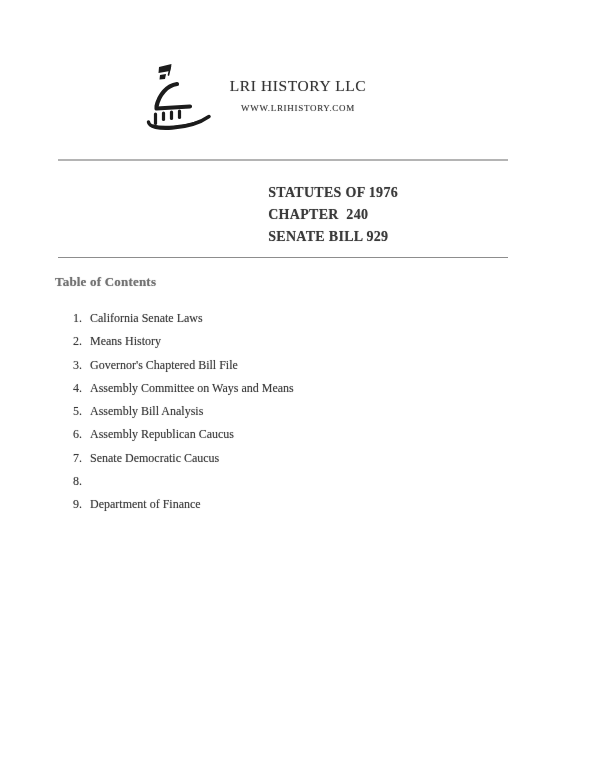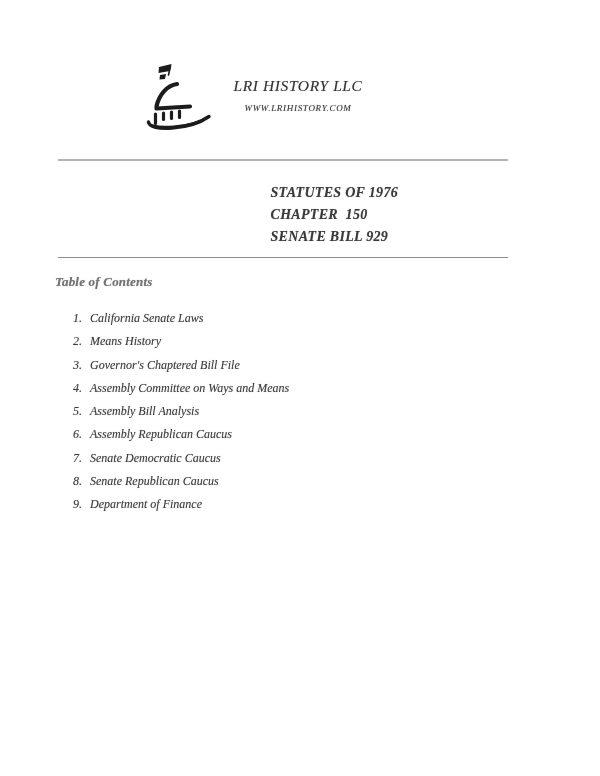--- a/index.html
+++ b/index.html
@@ -9,21 +9,20 @@
     width: 600px;
   }
   .page {
     position: relative;
     width: 508px;
     height: 776px;
     background: #ffffff;
     overflow: hidden;
     color: #3d3d3d;
     text-shadow: 0 0 1px rgba(95,95,95,0.55);
-    font-style: italic;
   }
 
   
   .logo {
     position: absolute;
     left: 145px;
     top: 62px;
     width: 68px;
     height: 68px;
   }
@@ -145,21 +144,21 @@
 
   <div class="header-text">
     <div class="company-name">LRI HISTORY LLC</div>
     <div class="contact-line">WWW.LRIHISTORY.COM</div>
   </div>
 
   <div class="rule-top"></div>
 
   <div class="statutes">
     <div class="statute-line">STATUTES OF 1976</div>
-    <div class="statute-line">CHAPTER  150</div>
+    <div class="statute-line">CHAPTER  240</div>
     <div class="statute-line">SENATE BILL 929</div>
   </div>
 
   <div class="rule-bottom"></div>
 
   <div class="toc-heading">Table of Contents</div>
 
   <ul class="toc-list">
     <li class="toc-item">
       <span class="toc-num">1.</span>
@@ -184,21 +183,20 @@
     <li class="toc-item">
       <span class="toc-num">6.</span>
       <span class="toc-label">Assembly Republican Caucus</span>
     </li>
     <li class="toc-item">
       <span class="toc-num">7.</span>
       <span class="toc-label">Senate Democratic Caucus</span>
     </li>
     <li class="toc-item">
       <span class="toc-num">8.</span>
-      <span class="toc-label">Senate Republican Caucus</span>
     </li>
     <li class="toc-item">
       <span class="toc-num">9.</span>
       <span class="toc-label">Department of Finance</span>
     </li>
   </ul>
 
 </div>
 
 </body></html>

